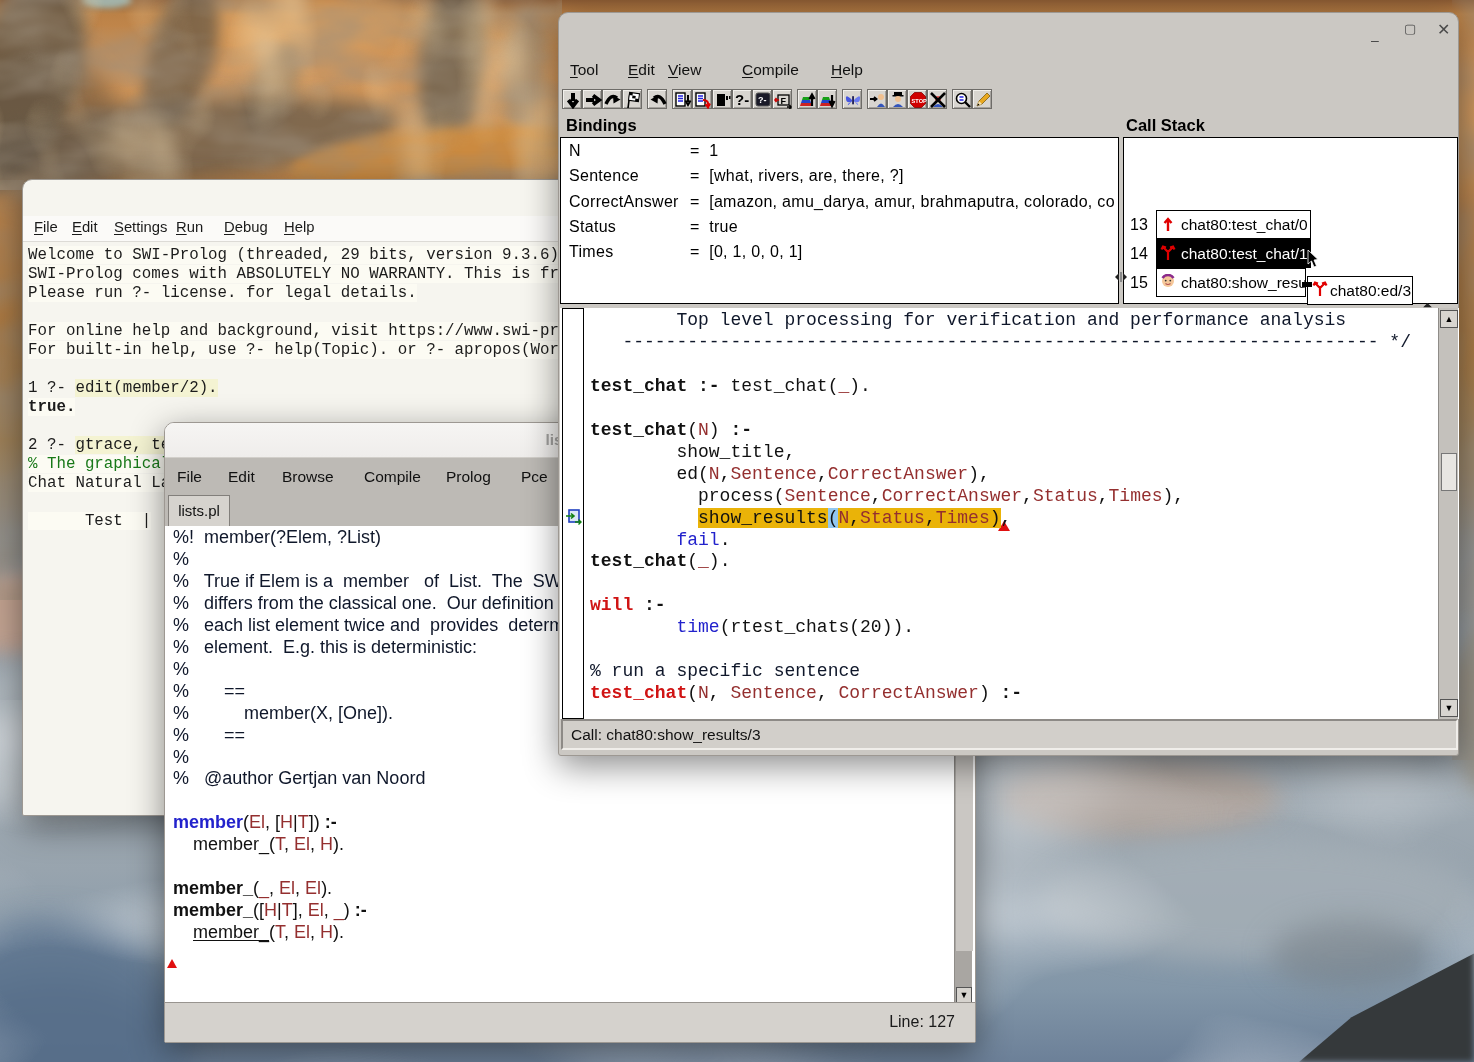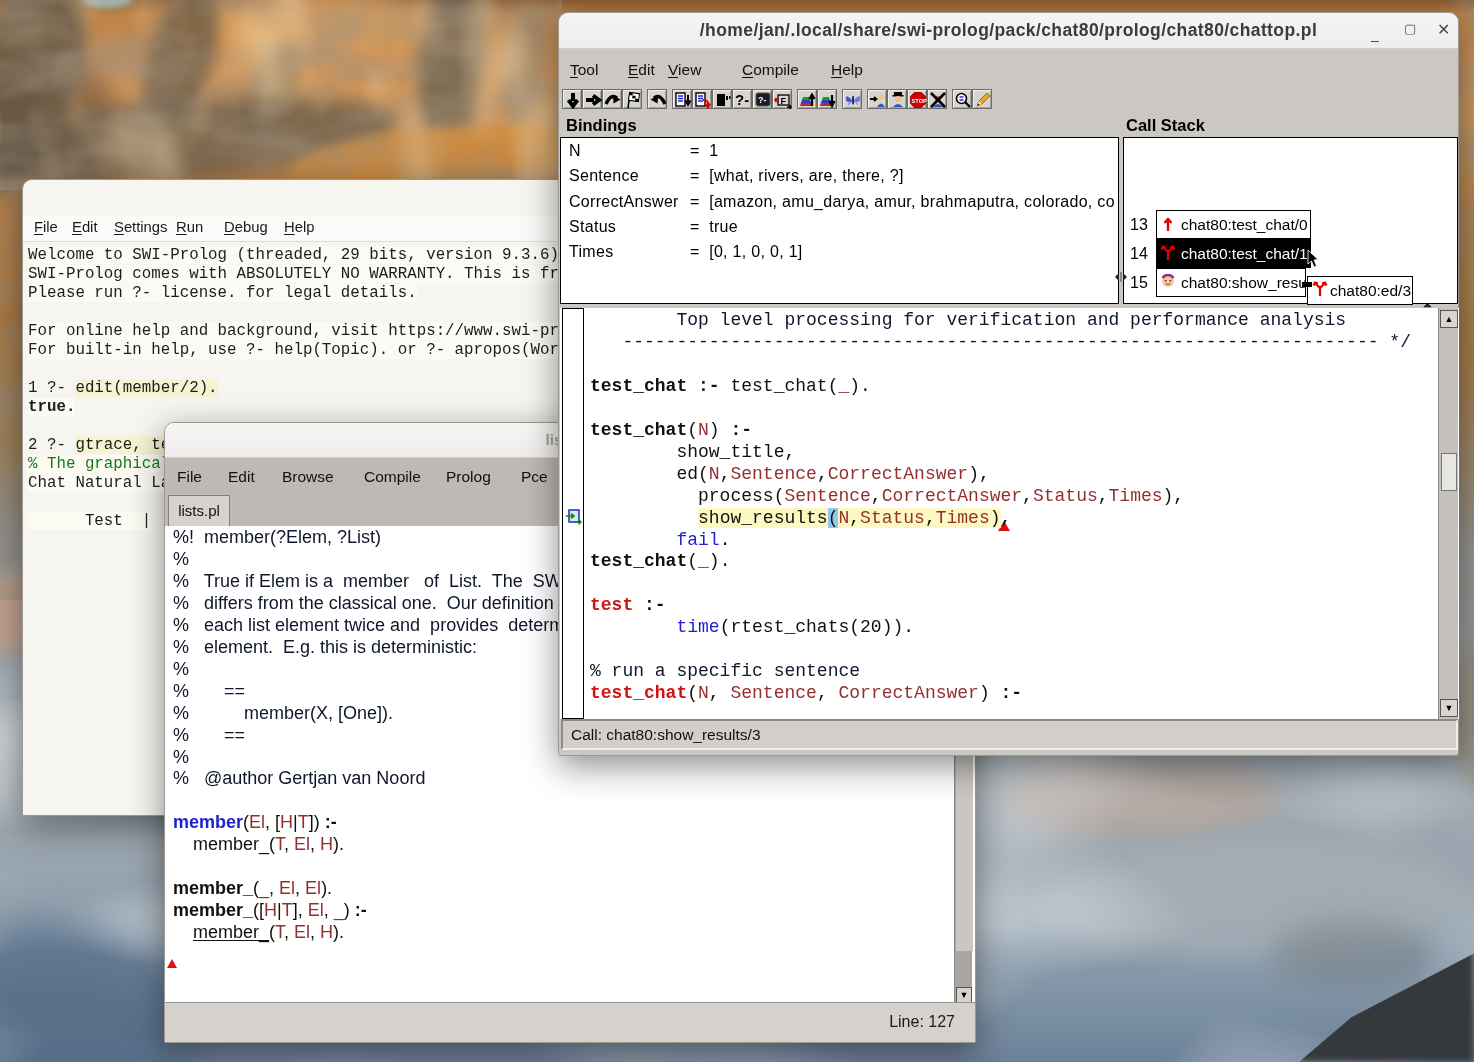--- a/index.html
+++ b/index.html
@@ -69,21 +69,21 @@
 #bind i{font-style:normal;position:absolute;left:121px}
 #stack{position:absolute;left:564px;top:124px;width:335px;height:167px;background:#fff;
  border:1px solid #000;font-size:15.5px;overflow:visible}
 .fnum{position:absolute;left:6px;font-size:16px}
 .fbox{position:absolute;left:32px;height:29px;border:1px solid #000;background:#fff;white-space:nowrap;
  line-height:28px;padding-left:24px;width:155px}
 #src{position:absolute;left:1px;top:295px;width:899px;height:411px;background:#fff;overflow:hidden}
 #gut{position:absolute;left:2px;top:0;width:22px;height:411px;background:#fff;border:1px solid #000}
 #scode{position:absolute;left:30px;top:2px;font-family:"Liberation Mono",monospace;
  font-size:18px;line-height:21.95px;color:#111;white-space:pre}
-.gb{background:#fef9c3}
+.gb{background:#eab308}
 .cb{background:#92c7f0}
 #ssb{position:absolute;right:1px;top:0;width:20px;height:411px;background:#c4c1bc;border-left:1px solid #8f8c88}
 .sbtn{position:absolute;left:1px;width:18px;height:18px;background:#d8d5d0;border:1px solid #555;
  text-align:center;font-size:9px;line-height:16px;color:#000}
 #ssbth{position:absolute;left:2px;top:145px;width:16px;height:38px;background:#e8e6e2;border:1px solid #777}
 #dstat{position:absolute;left:2px;bottom:5px;width:897px;height:31px;background:#d2cfca;
  border:2px solid;border-color:#8d8a86 #f0eeea #f0eeea #8d8a86;font-size:15.5px;color:#111;
  line-height:27px;padding-left:8px}
 #redtri{position:absolute;left:438px;top:213px;width:0;height:0;
  border-left:6px solid transparent;border-right:6px solid transparent;border-bottom:10px solid #e01010}
@@ -210,21 +210,20 @@
     </div>
  <div id="esb">
       <div id="esbth"></div>
       <div id="esbbtn">▼</div>
     </div>
  <div id="emark"></div>
  <div id="estat">Line: 127</div>
 </div>
 
 <div class="win" id="dbg">
- <div class="tbar">/home/jan/.local/share/swi-prolog/pack/chat80/prolog/chat80/chattop.pl</div>
  <div class="wbtn" style="left:812px;top:19px;font-size:14px">–</div>
  <div class="wbtn" style="left:845px;top:8px;font-size:13px">▢</div>
  <div class="wbtn" style="left:878px;top:7px;font-size:16px">✕</div>
  <div id="dmenu">
   <span style="left:11px"><u>T</u>ool</span>
       <span style="left:69px"><u>E</u>dit</span>
   <span style="left:109px"><u>V</u>iew</span>
       <span style="left:183px"><u>C</u>ompile</span>
   <span style="left:272px"><u>H</u>elp</span>
  </div>
@@ -428,21 +427,21 @@
 <b>test_chat</b> <b>:-</b> test_chat(<span class="v">_</span>).
 
 <b>test_chat</b>(<span class="v">N</span>) <b>:-</b>
         show_title,
         ed(<span class="v">N</span>,<span class="v">Sentence</span>,<span class="v">CorrectAnswer</span>),
           process(<span class="v">Sentence</span>,<span class="v">CorrectAnswer</span>,<span class="v">Status</span>,<span class="v">Times</span>),
           <span class="gb">show_results</span><span class="cb">(</span><span class="gb"><span class="v">N</span>,<span class="v">Status</span>,<span class="v">Times</span>)</span>,
         <span class="bl">fail</span>.
 <b>test_chat</b>(<span class="v">_</span>).
 
-<span class="rd">test</span> <b>:-</b>
+<span class="rd">will</span> <b>:-</b>
         <span class="bl">time</span>(rtest_chats(20)).
 
 <span class="g">% run a specific sentence</span>
 <span class="rd">test_chat</span>(<span class="v">N</span>, <span class="v">Sentence</span>, <span class="v">CorrectAnswer</span>) <b>:-</b></pre>
   <div id="ssb">
    <div class="sbtn" style="top:2px">▲</div>
    <div id="ssbth"></div>
    <div class="sbtn" style="bottom:2px">▼</div>
   </div>
  </div>

